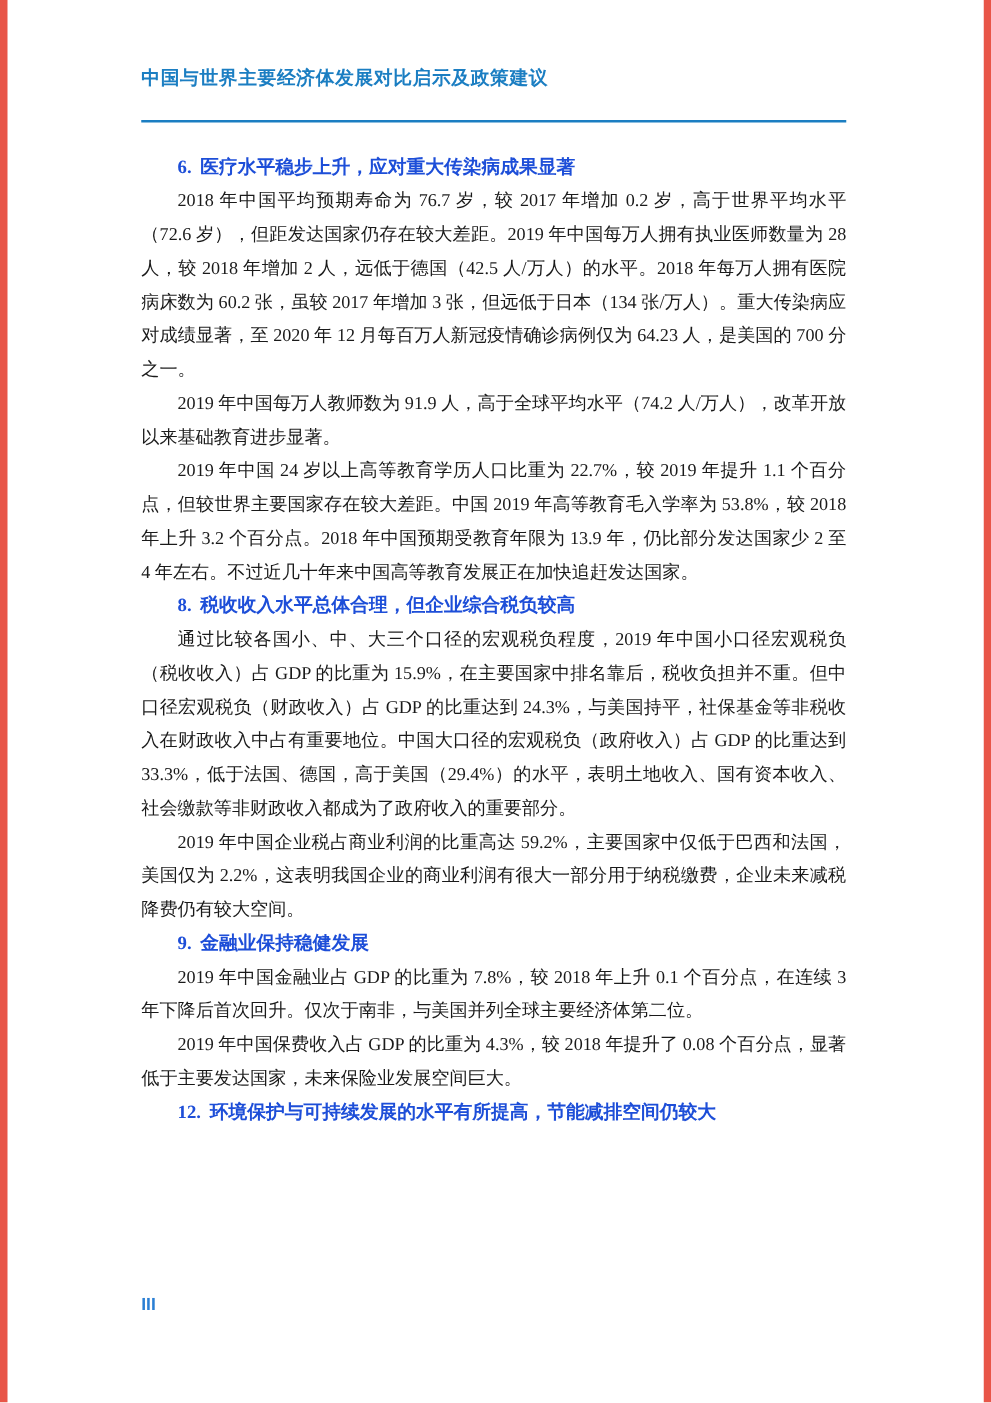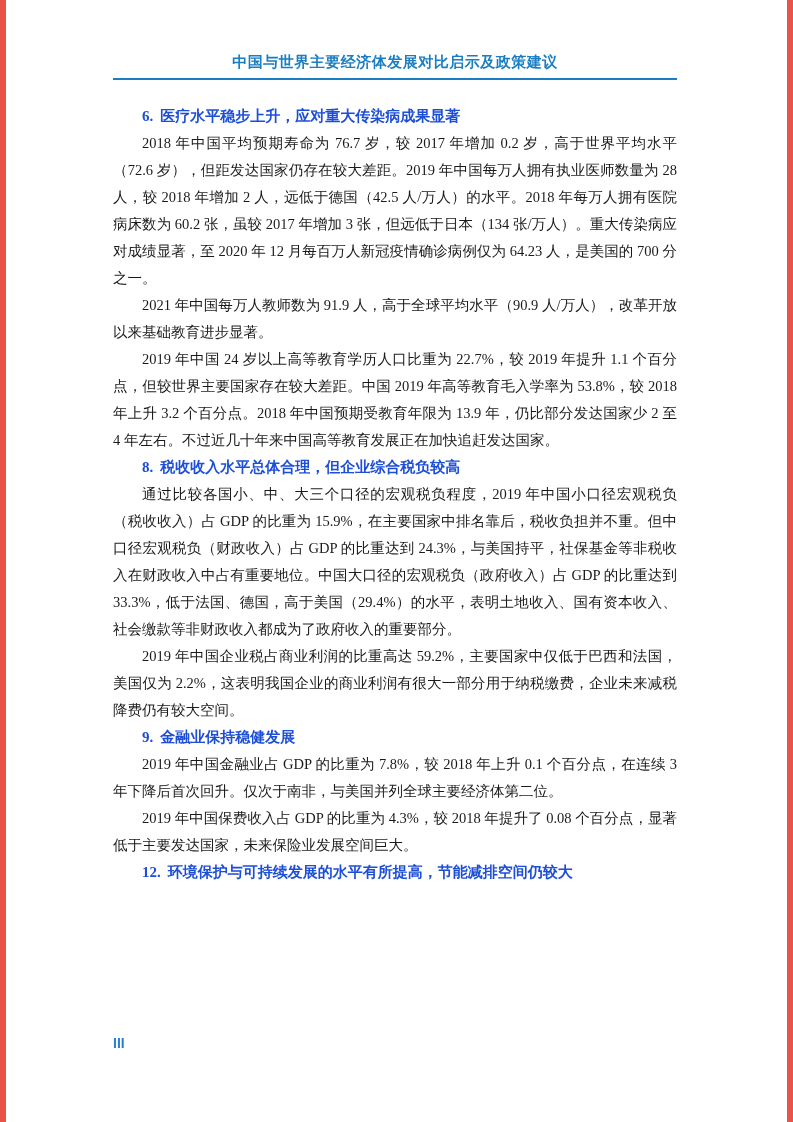--- a/index.html
+++ b/index.html
@@ -32,23 +32,23 @@
 
   .content {
     position: absolute;
     left: 113px;
     top: 0;
     width: 564px;
   }
 
   .header {
     margin-top: 53px;
-    padding-bottom: 6px;
+    padding-bottom: 24px;
     border-bottom: 2px solid #1b7ec2;
-    text-align: center;
+    text-align: left;
   }
   .header-title {
     font-family: "Liberation Sans", "DejaVu Sans", sans-serif;
     font-weight: bold;
     font-size: 15px;
     color: #1b7ec2;
     letter-spacing: 0.5px;
     white-space: nowrap;
   }
 
@@ -98,21 +98,21 @@
 
     <div class="header">
       <div class="header-title">中国与世界主要经济体发展对比启示及政策建议</div>
     </div>
 
     <div class="main">
 
       <h2 class="sec-heading"><span class="sec-num">6.</span><span>医疗水平稳步上升，应对重大传染病成果显著</span></h2>
       <p class="para">2018 年中国平均预期寿命为 76.7 岁，较 2017 年增加 0.2 岁，高于世界平均水平（72.6 岁），但距发达国家仍存在较大差距。2019 年中国每万人拥有执业医师数量为 28 人，较 2018 年增加 2 人，远低于德国（42.5 人/万人）的水平。2018 年每万人拥有医院病床数为 60.2 张，虽较 2017 年增加 3 张，但远低于日本（134 张/万人）。重大传染病应对成绩显著，至 2020 年 12 月每百万人新冠疫情确诊病例仅为 64.23 人，是美国的 700 分之一。</p>
 
-      <p class="para">2021 年中国每万人教师数为 91.9 人，高于全球平均水平（90.9 人/万人），改革开放以来基础教育进步显著。</p>
+      <p class="para">2019 年中国每万人教师数为 91.9 人，高于全球平均水平（74.2 人/万人），改革开放以来基础教育进步显著。</p>
       <p class="para">2019 年中国 24 岁以上高等教育学历人口比重为 22.7%，较 2019 年提升 1.1 个百分点，但较世界主要国家存在较大差距。中国 2019 年高等教育毛入学率为 53.8%，较 2018 年上升 3.2 个百分点。2018 年中国预期受教育年限为 13.9 年，仍比部分发达国家少 2 至 4 年左右。不过近几十年来中国高等教育发展正在加快追赶发达国家。</p>
 
       <h2 class="sec-heading"><span class="sec-num">8.</span><span>税收收入水平总体合理，但企业综合税负较高</span></h2>
       <p class="para">通过比较各国小、中、大三个口径的宏观税负程度，2019 年中国小口径宏观税负（税收收入）占 GDP 的比重为 15.9%，在主要国家中排名靠后，税收负担并不重。但中口径宏观税负（财政收入）占 GDP 的比重达到 24.3%，与美国持平，社保基金等非税收入在财政收入中占有重要地位。中国大口径的宏观税负（政府收入）占 GDP 的比重达到 33.3%，低于法国、德国，高于美国（29.4%）的水平，表明土地收入、国有资本收入、社会缴款等非财政收入都成为了政府收入的重要部分。</p>
       <p class="para">2019 年中国企业税占商业利润的比重高达 59.2%，主要国家中仅低于巴西和法国，美国仅为 2.2%，这表明我国企业的商业利润有很大一部分用于纳税缴费，企业未来减税降费仍有较大空间。</p>
 
       <h2 class="sec-heading"><span class="sec-num">9.</span><span>金融业保持稳健发展</span></h2>
       <p class="para">2019 年中国金融业占 GDP 的比重为 7.8%，较 2018 年上升 0.1 个百分点，在连续 3 年下降后首次回升。仅次于南非，与美国并列全球主要经济体第二位。</p>
       <p class="para">2019 年中国保费收入占 GDP 的比重为 4.3%，较 2018 年提升了 0.08 个百分点，显著低于主要发达国家，未来保险业发展空间巨大。</p>
 

